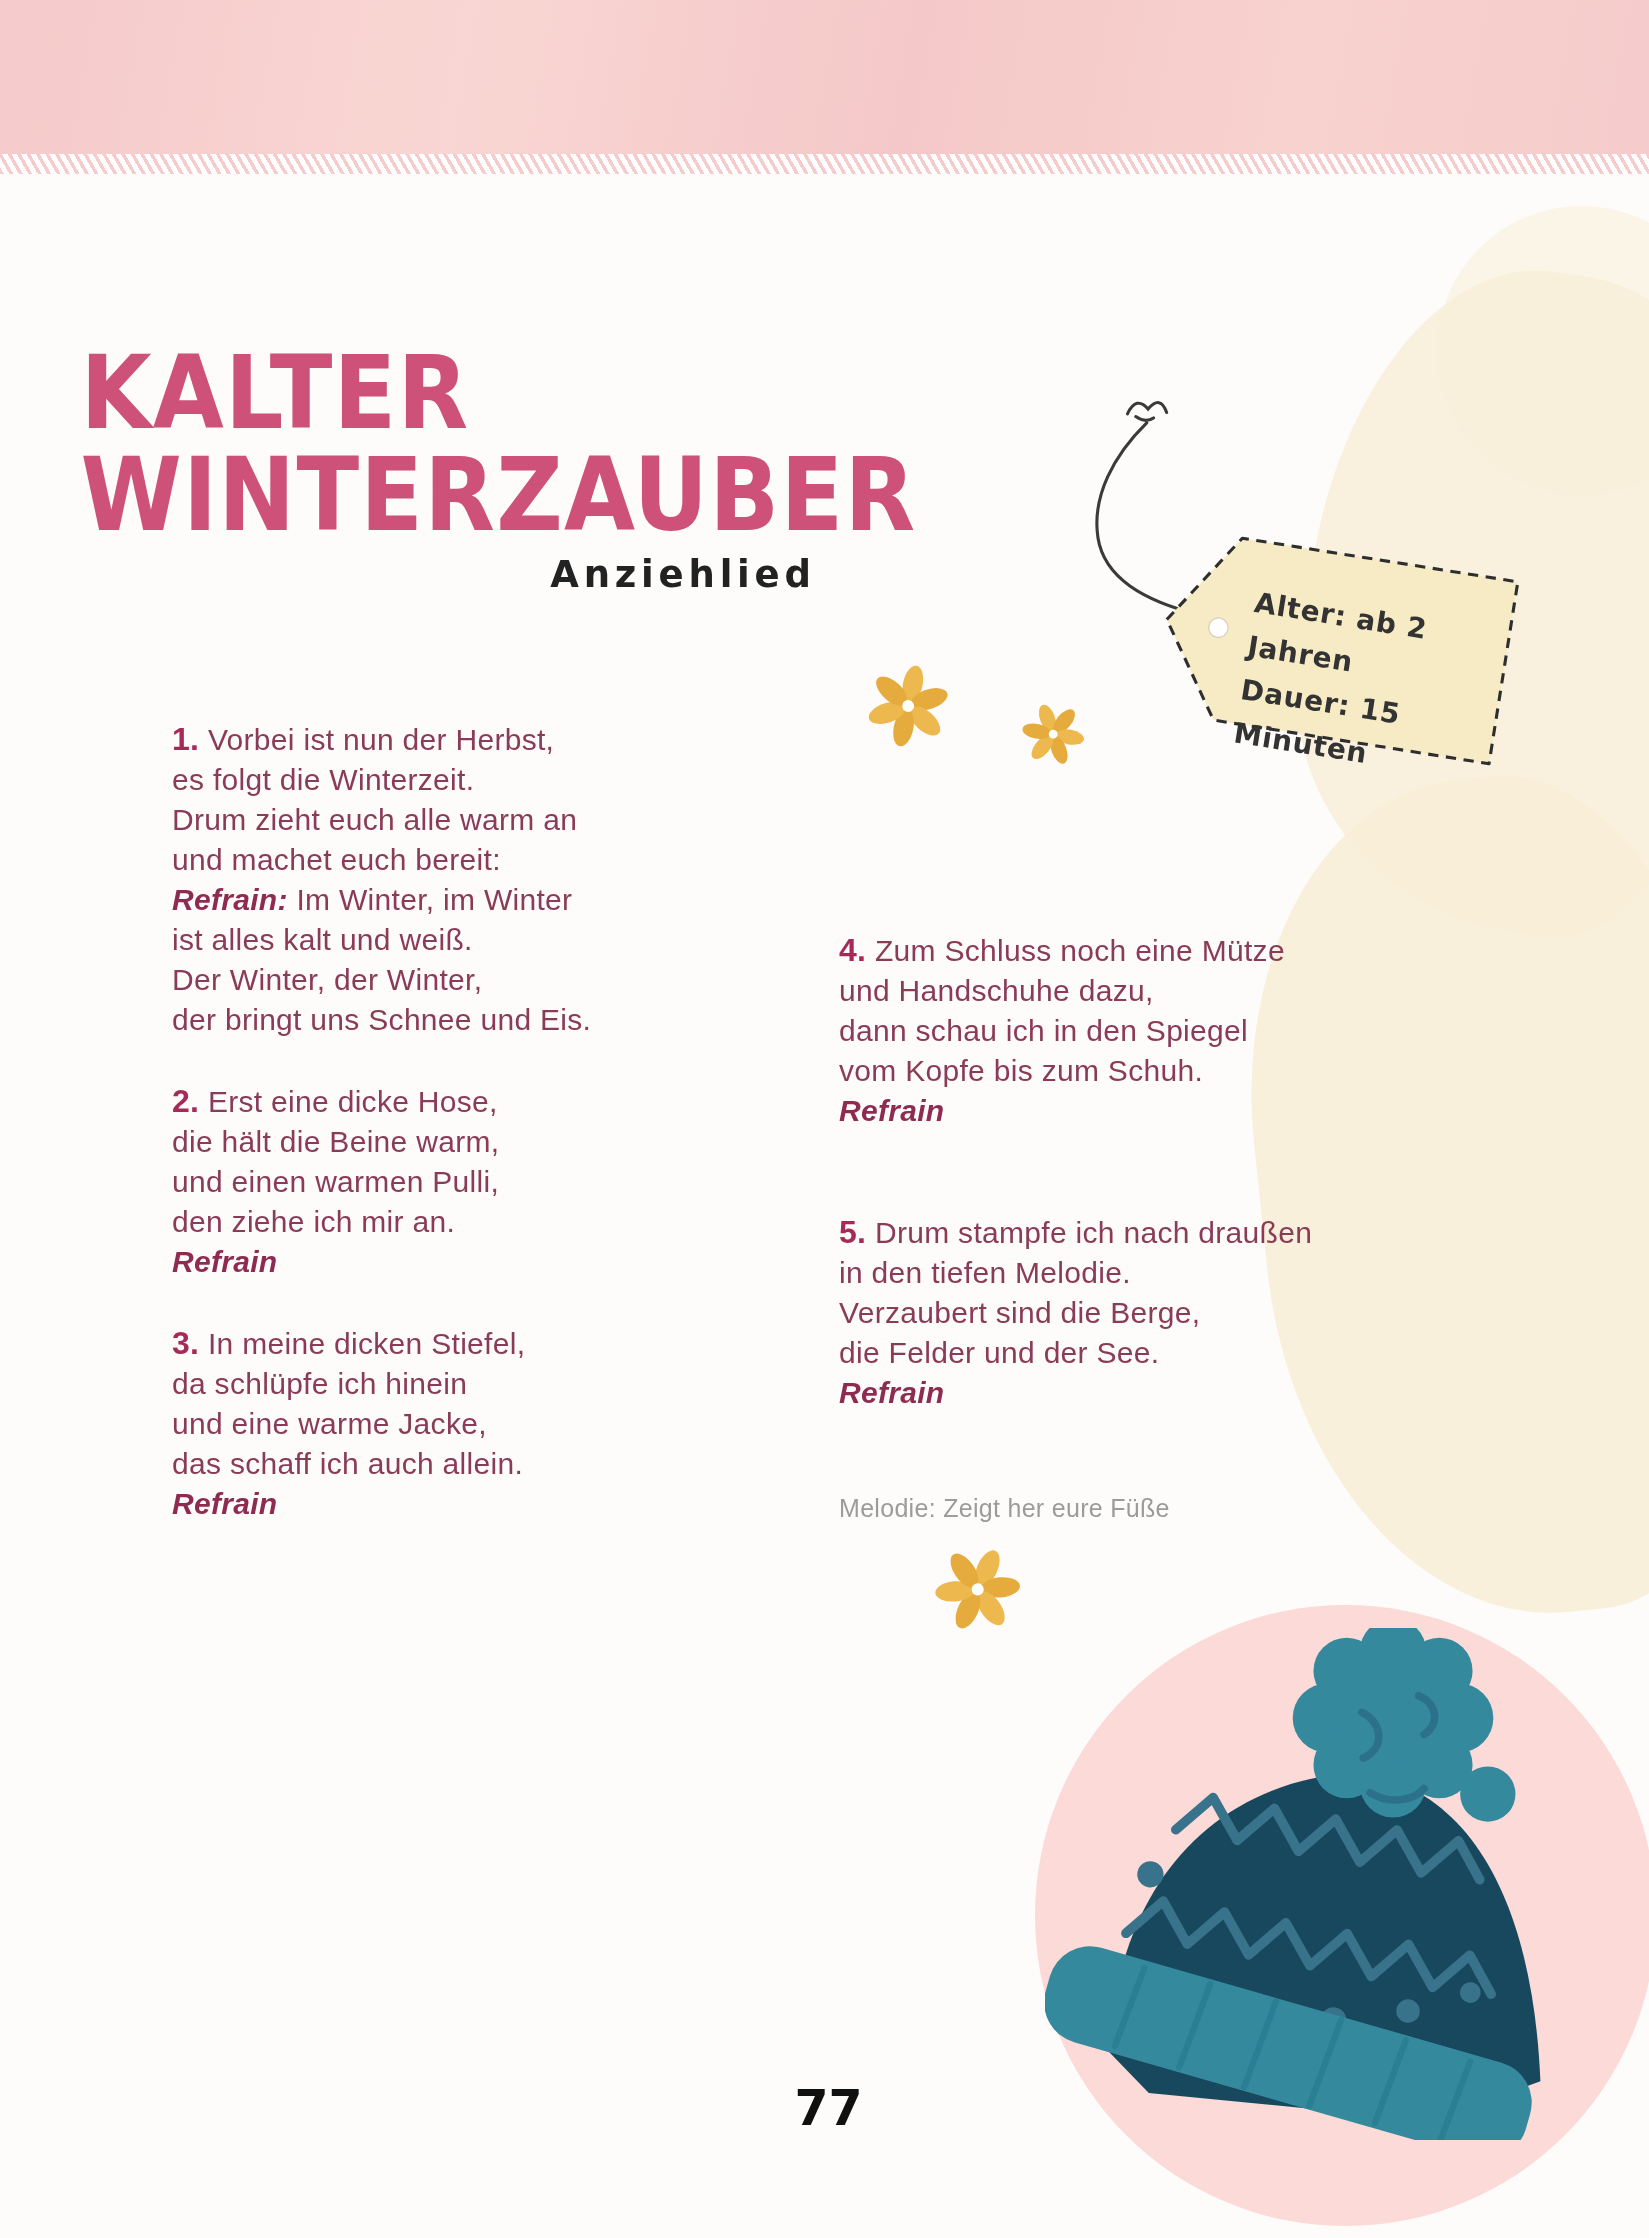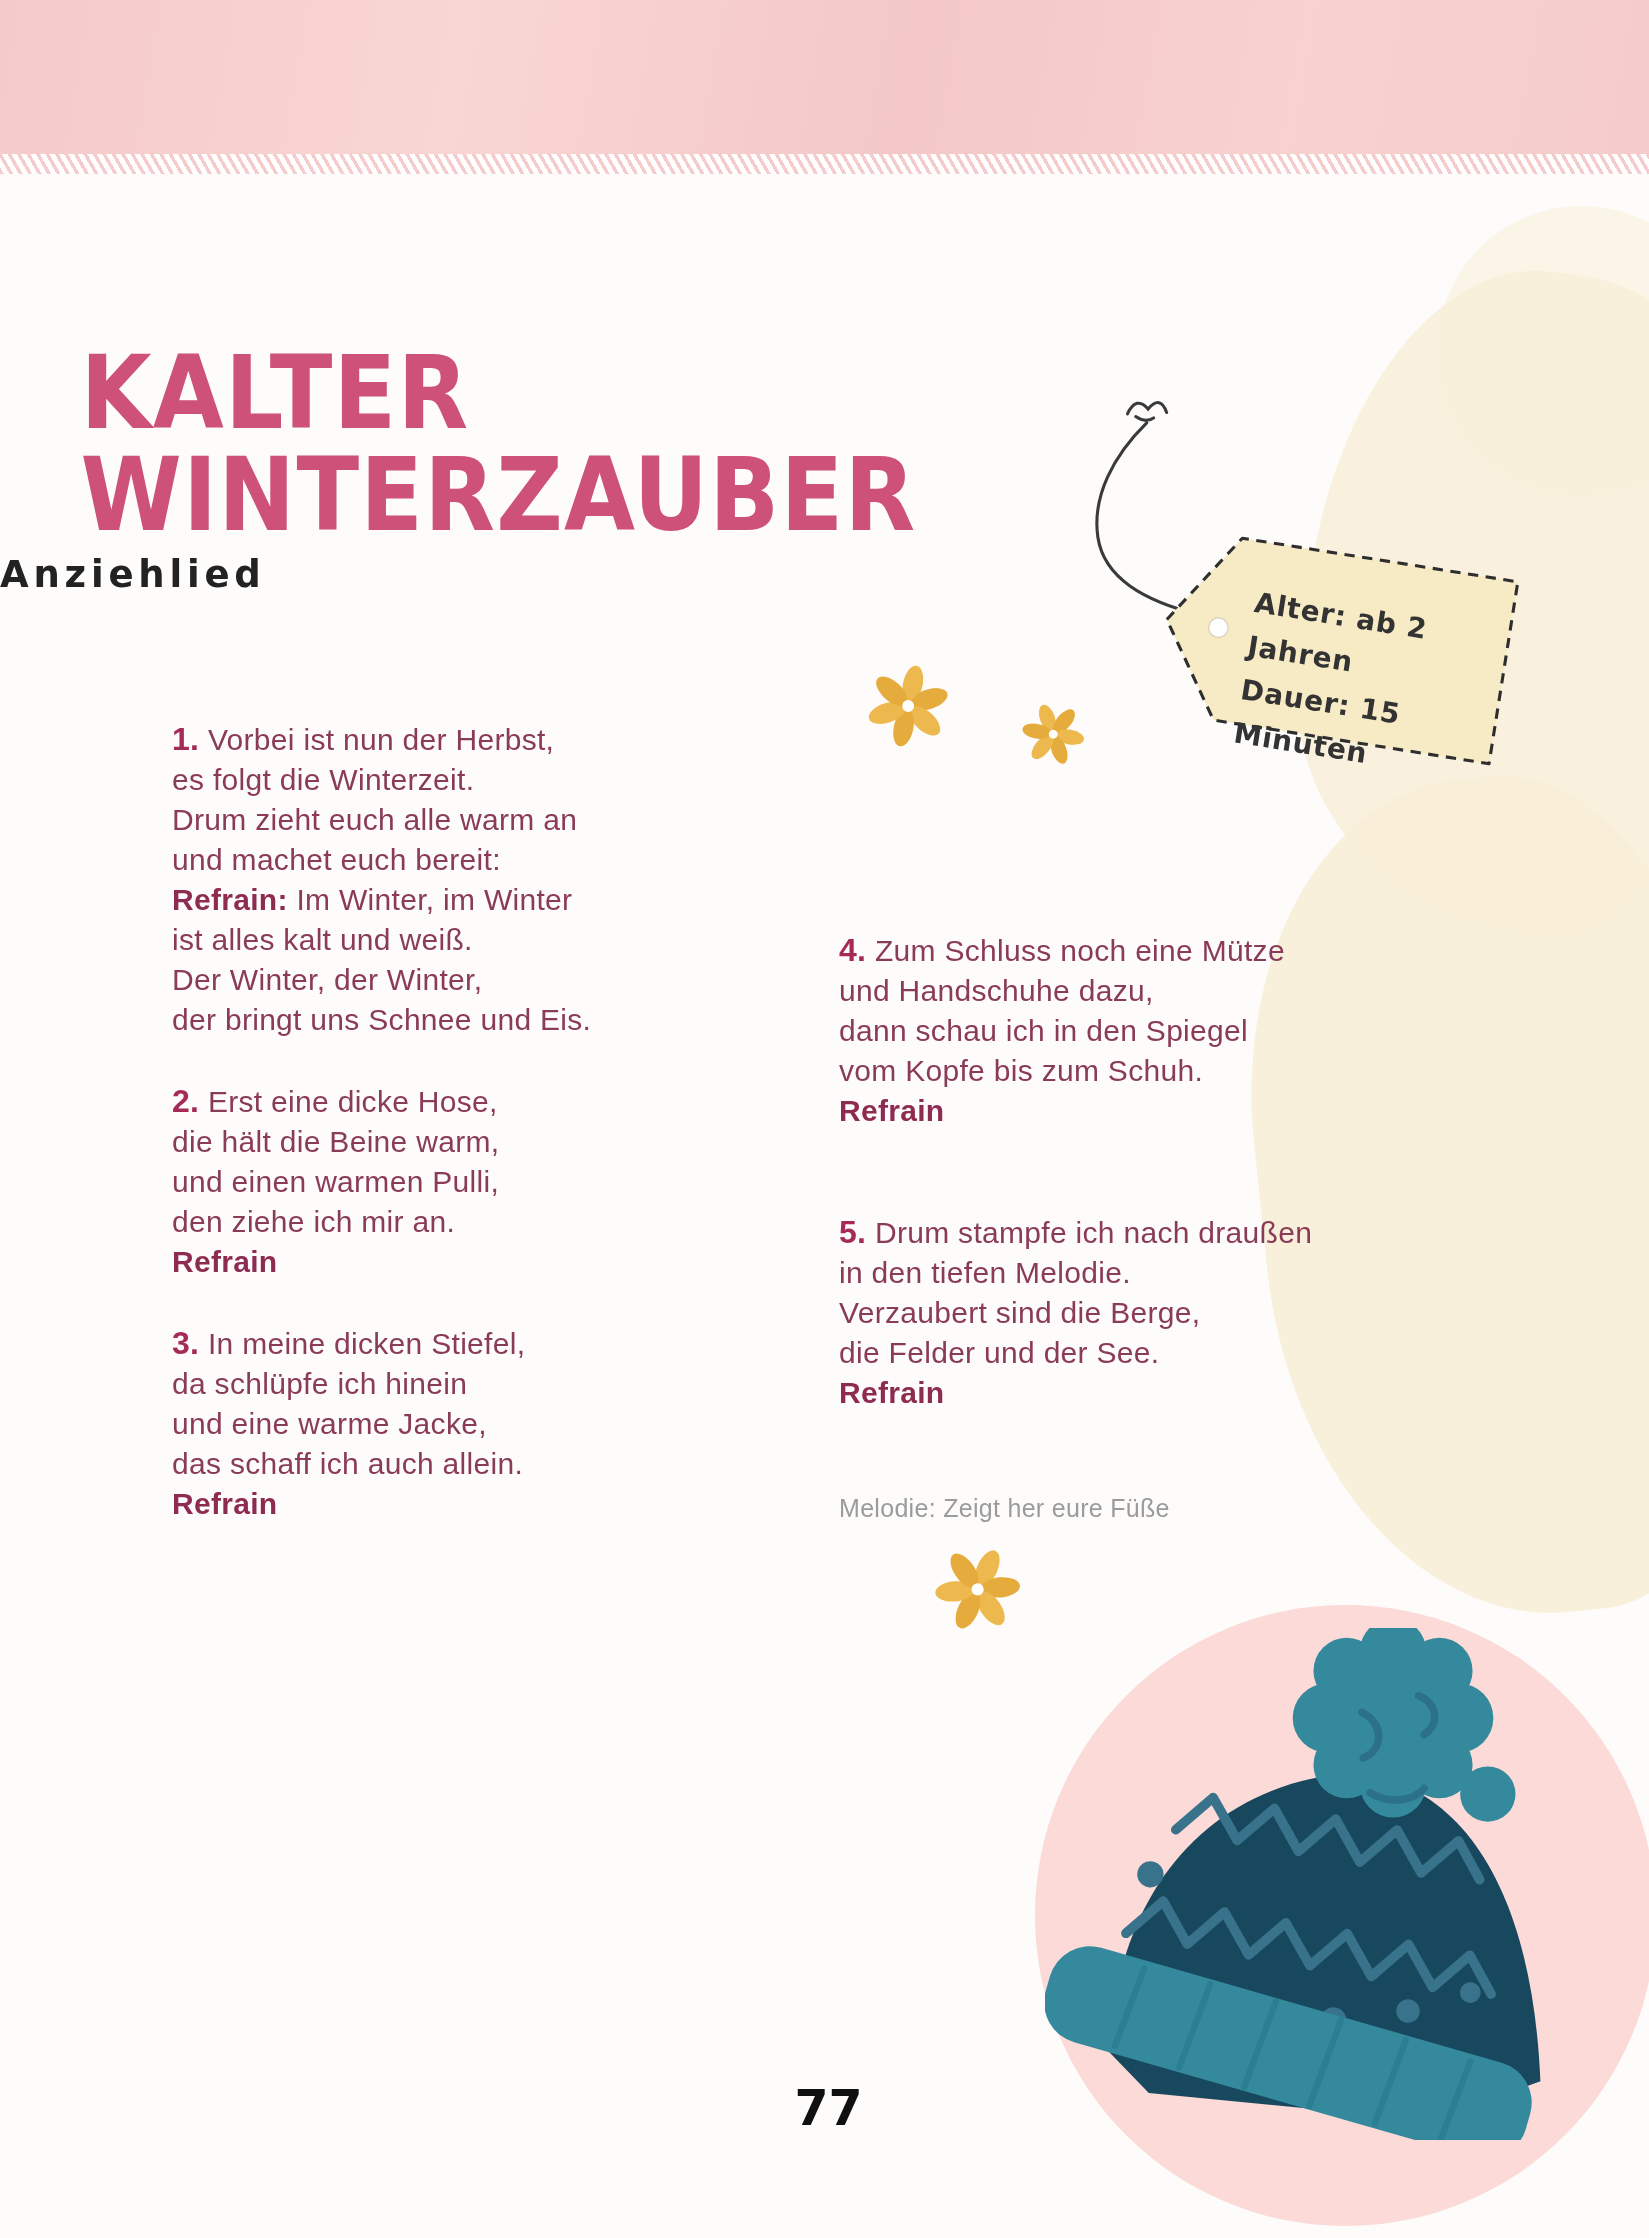--- a/index.html
+++ b/index.html
@@ -26,21 +26,21 @@
   .blob3{left:1437px; top:206px; width:289px; height:289px;
          border-radius:50%; opacity:.55;}
   
   .title{
     position:absolute; left:0; top:274px; width:1608px; 
     font-family:"DejaVu Sans","Liberation Sans",sans-serif; font-weight:700;
     color:var(--title_pink); font-size:102px; line-height:102px; letter-spacing:1.4px;
   }
   .title .tl{display:block; transform:scaleX(.9);}
   .subtitle{
-    position:absolute; left:0; top:553px; width:1366px; 
+    position:absolute; left:0; top:553px; width:1366px; text-align:center;
     font-family:"DejaVu Sans","Liberation Sans",sans-serif;
     font-weight:700; font-size:37px; letter-spacing:4.8px; color:#222;
   }
   
   .tag{position:absolute; left:1162px; top:550px; width:347px; height:192px; transform:rotate(9deg);}
   .tag svg{position:absolute; inset:0; overflow:visible;}
   .tag-text{
     position:absolute; left:87px; top:44px; width:254px;
     font-family:"DejaVu Sans","Liberation Sans",sans-serif;
     font-weight:700; font-size:28px; line-height:44px; color:var(--tag_text); letter-spacing:0.7px;
@@ -49,21 +49,21 @@
   
   .col{position:absolute; text-align:left;}
   .col-left{left:172px; top:719px; width:646px;}
   .col-right{left:839px; top:930px; width:646px;}
   .verse{
     margin:0 0 41px 0; white-space:pre-line;
     font-size:30px; line-height:40px; color:var(--verse_text); letter-spacing:0.3px;
   }
   .col-right .verse{margin-bottom:81px;}
   .sg-num{font-weight:700; color:var(--verse_num); font-size:32px;}
-  .sg-b{font-weight:700; color:var(--refrain);}
+  .sg-b{font-weight:700; color:var(--refrain);font-style:italic;}
   .melody{
     margin:25px 0 0 0; font-size:25px; letter-spacing:0.3px;
     color:var(--note_gray); font-weight:400;
   }
   
   .howto{position:absolute; left:197px; top:1881px; width:832px; text-align:left;}
   .howto h2{
     margin:0 0 81px 0; font-family:"DejaVu Sans","Liberation Sans",sans-serif;
     font-size:37px; font-weight:700; color:var(--ink); letter-spacing:0.3px;
   }

